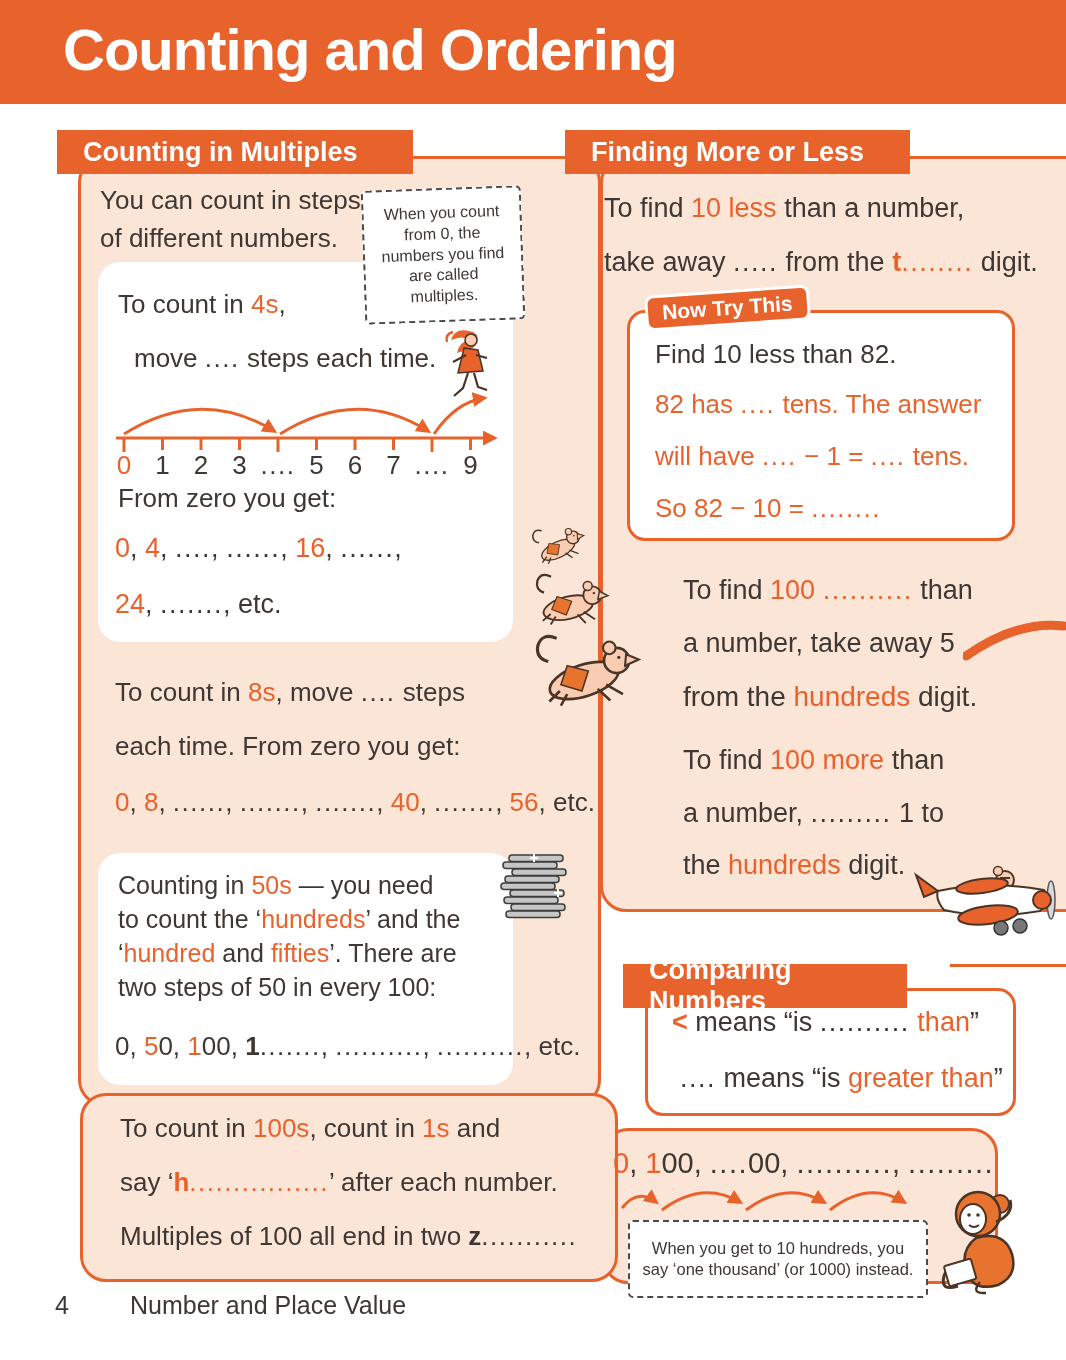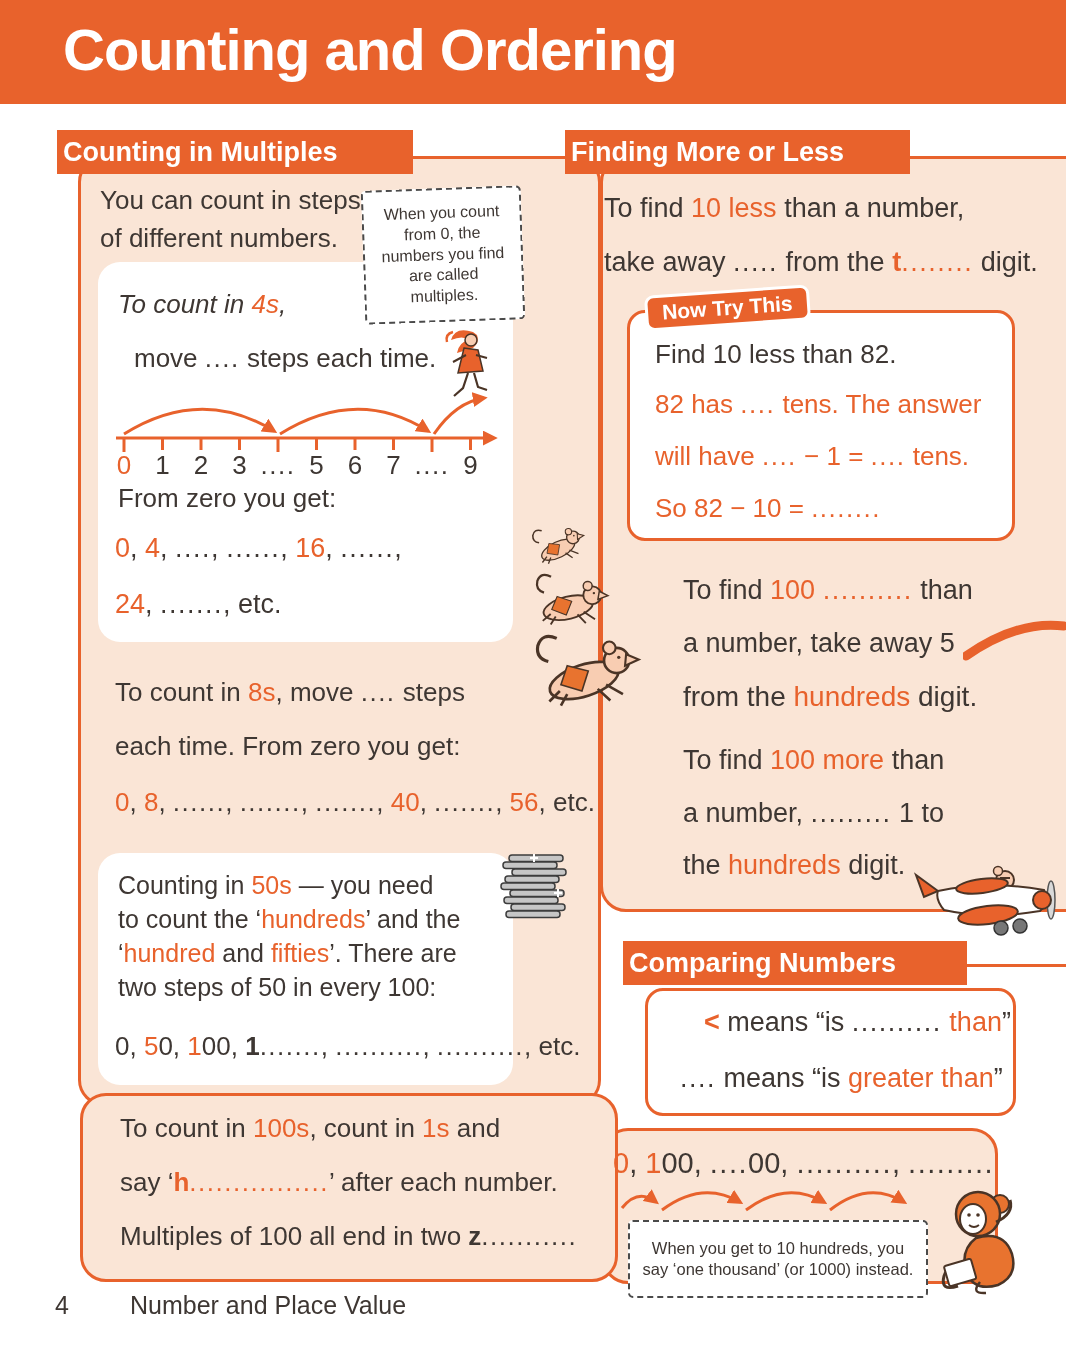--- a/index.html
+++ b/index.html
@@ -19,21 +19,21 @@
   .sg-d{color:var(--dark);}
   .sg-o{color:var(--orange);}
   .sg-db{color:var(--dark);font-weight:bold;}
   .sg-ob{color:var(--orange);font-weight:bold;}
   .sg-dd{color:var(--dark);letter-spacing:1.5px;}
   .sg-do{color:var(--orange);letter-spacing:1.5px;}
   .header-band{left:0;top:0;width:1066px;height:104px;background:var(--orange);}
   .page-title{left:63px;top:16px;font-size:58px;font-weight:bold;color:#fff;letter-spacing:-1px;}
   .section-label{
     background:var(--orange);color:#fff;font-weight:bold;font-size:27px;
-    display:flex;align-items:center;padding:0 6px;height:44px;z-index:6;
+    display:flex;align-items:center;padding:0 26px;height:44px;z-index:6;
   }
   .panel{background:var(--peach);border:3px solid var(--orange);}
   .whitebox{background:#fff;border-radius:22px;}
   .bordered-whitebox{background:#fff;border:3px solid var(--orange);border-radius:18px;}
   .bubble{
     background:#fff;border:2.5px dashed #4a4a4a;border-radius:5px;
     text-align:center;font-size:16px;color:var(--dark);line-height:1.3;
     display:flex;align-items:center;justify-content:center;padding:6px 8px;box-sizing:border-box;
   }
   .badge{
@@ -60,21 +60,21 @@
     </div>
 
   <div class="line" style="left:100px;top:224px;">of different numbers.</div>
   <div class="line" style="left:100px;top:186px;">You can count in steps</div>
 
   <div class="abs bubble" style="left:363px;top:188px;width:160px;height:134px;transform:rotate(-2deg);z-index:5;">
     <span>When you count from 0, the numbers you find are called multiples.</span>
   </div>
 
   <div class="abs whitebox" style="left:98px;top:262px;width:415px;height:380px;"></div>
-  <div class="line" style="left:118px;top:290px;font-style:italic;"><span class="sg-d">To count in </span><span class="sg-o">4s</span><span class="sg-d">,</span></div>
+  <div class="line" style="left:118px;top:290px;"><span class="sg-d">To count in </span><span class="sg-o">4s</span><span class="sg-d">,</span></div>
   <div class="line" style="left:134px;top:344px;"><span class="sg-d">move </span><span class="sg-dd">....</span><span class="sg-d"> steps each time.</span></div>
 
   <svg class="abs" style="left:443px;top:326px;" width="48" height="78" viewBox="0 0 48 78">
     <path d="M30 6 Q12 0 8 14 Q20 9 26 14 Q16 16 14 27 L30 22 Q37 16 34 9 Z" fill="#E8622C"></path>
     <path d="M10 6 Q2 8 4 16" stroke="#E8622C" stroke-width="2.5" fill="none"></path>
     <circle cx="28" cy="14" r="6" fill="#F8CDB2" stroke="#4a3426" stroke-width="1.5"></circle>
     <path d="M21 22 L35 24 L40 45 L15 47 Z" fill="#E8622C" stroke="#4a3426" stroke-width="1.5"></path>
     <path d="M23 29 L10 36 M33 29 L44 32" stroke="#4a3426" stroke-width="2" fill="none"></path>
     <path d="M25 47 L20 62 L11 70 M31 47 L35 61 L44 64" stroke="#4a3426" stroke-width="2.2" fill="none"></path>
   </svg>
@@ -190,25 +190,25 @@
     <path d="M30 38 L8 22 L16 44 Z" fill="#E8622C" stroke="#4a3426" stroke-width="2"></path>
     <path d="M30 38 Q80 27 136 37 Q141 50 132 58 Q80 67 36 57 Q27 46 30 38 Z" fill="#fff" stroke="#4a3426" stroke-width="2"></path>
     <ellipse cx="74" cy="33" rx="26" ry="7" fill="#E8622C" stroke="#4a3426" stroke-width="2" transform="rotate(-7 74 33)"></ellipse>
     <ellipse cx="80" cy="62" rx="30" ry="9" fill="#E8622C" stroke="#4a3426" stroke-width="2" transform="rotate(-7 80 62)"></ellipse>
     <circle cx="134" cy="47" r="9" fill="#E8622C" stroke="#4a3426" stroke-width="2"></circle>
     <circle cx="112" cy="73" r="7" fill="#777" stroke="#333" stroke-width="1.5"></circle>
     <circle cx="93" cy="75" r="7" fill="#777" stroke="#333" stroke-width="1.5"></circle>
   </svg>
 
   <div class="abs orange-line" style="left:950px;top:964px;width:116px;height:3px;"></div>
-  <div class="abs section-label" style="left:623px;top:941px;width:344px;box-sizing:border-box;">
+  <div class="abs section-label" style="left:623px;top:964px;width:284px;box-sizing:border-box;">
        <span>Comparing Numbers</span>
     </div>
   <div class="abs bordered-whitebox" style="left:645px;top:988px;width:365px;height:122px;"></div>
-  <div class="line" style="left:672px;top:1008px;font-size:27px;z-index:4;margin-left:32px;"><span class="sg-ob">&lt;</span><span class="sg-d"> means “is </span><span class="sg-dd">..........</span><span class="sg-d"> </span><span class="sg-o">than</span><span class="sg-d">”</span></div>
+  <div class="line" style="left:672px;top:1008px;font-size:27px;z-index:4;"><span class="sg-ob">&lt;</span><span class="sg-d"> means “is </span><span class="sg-dd">..........</span><span class="sg-d"> </span><span class="sg-o">than</span><span class="sg-d">”</span></div>
   <div class="line" style="left:680px;top:1064px;font-size:27px;z-index:4;"><span class="sg-dd">....</span><span class="sg-d"> means “is </span><span class="sg-o">greater than</span><span class="sg-d">”</span></div>
 
   <div class="abs panel" style="left:602px;top:1128px;width:390px;height:150px;border-radius:26px;"></div>
   <div class="line" style="left:613px;top:1148px;font-size:29px;z-index:4;"><span class="sg-o">0</span><span class="sg-d">, </span><span class="sg-o">1</span><span class="sg-d">00, </span><span class="sg-dd">....</span><span class="sg-d">00, </span><span class="sg-dd">..........</span><span class="sg-d">, </span><span class="sg-dd">.........</span></div>
   <svg class="abs" style="left:616px;top:1184px;z-index:4;" width="296" height="32" viewBox="0 0 296 32">
     <defs>
       <marker id="ah2" viewBox="0 0 10 10" refX="7.5" refY="5" markerWidth="5" markerHeight="5" orient="auto-start-reverse">
         <path d="M0 0 L10 5 L0 10 z" fill="#E8622C"></path>
       </marker>
     </defs>

